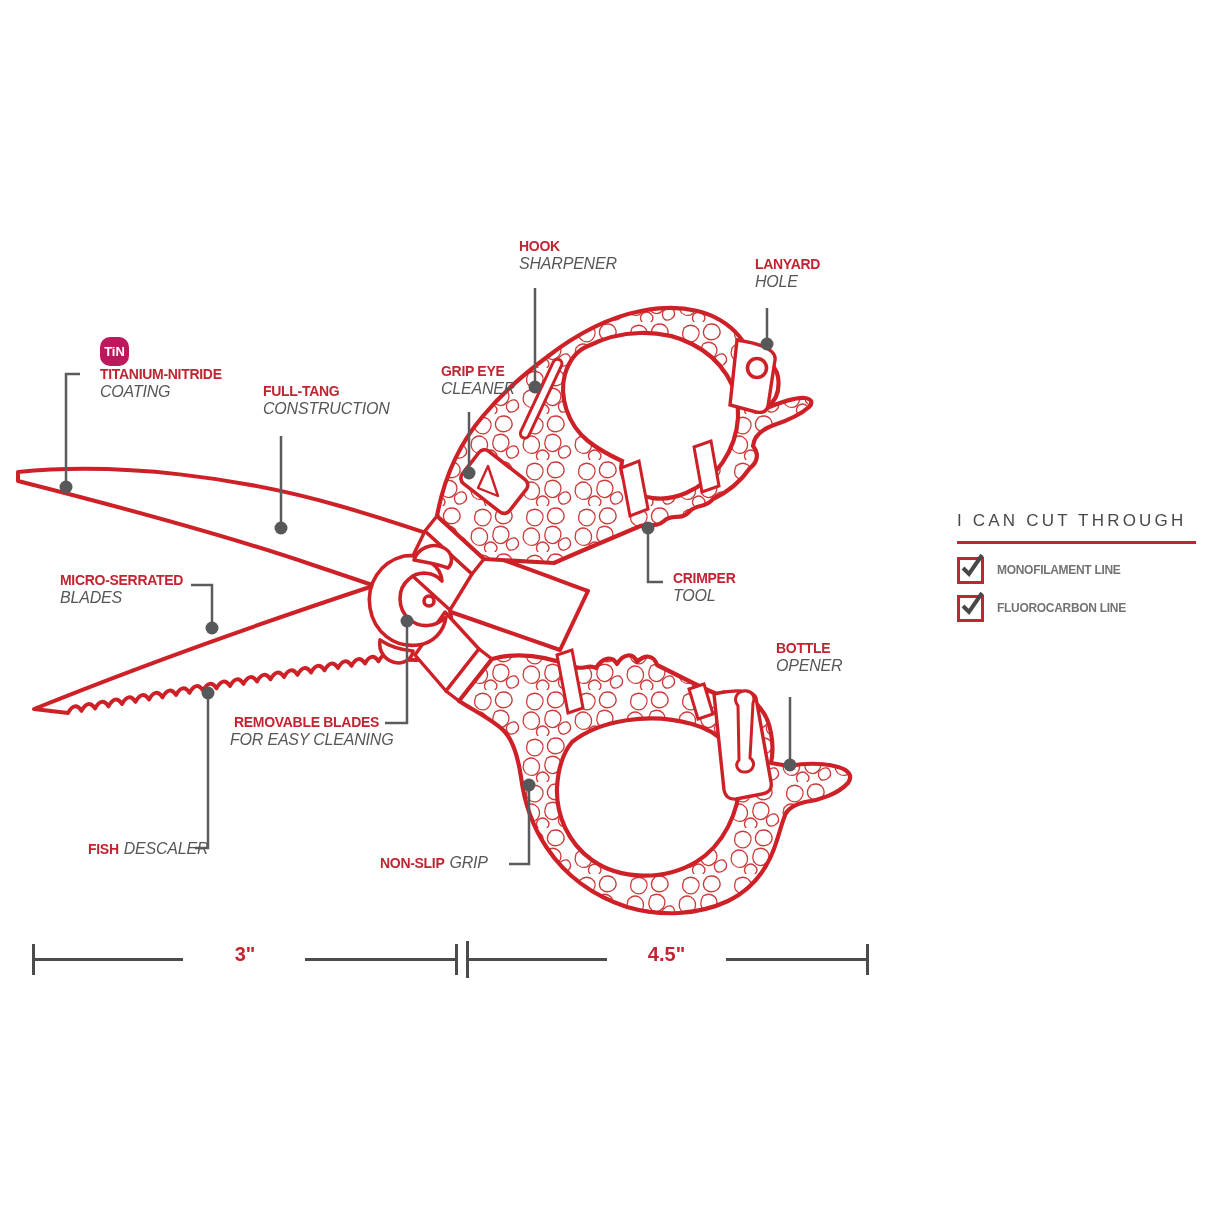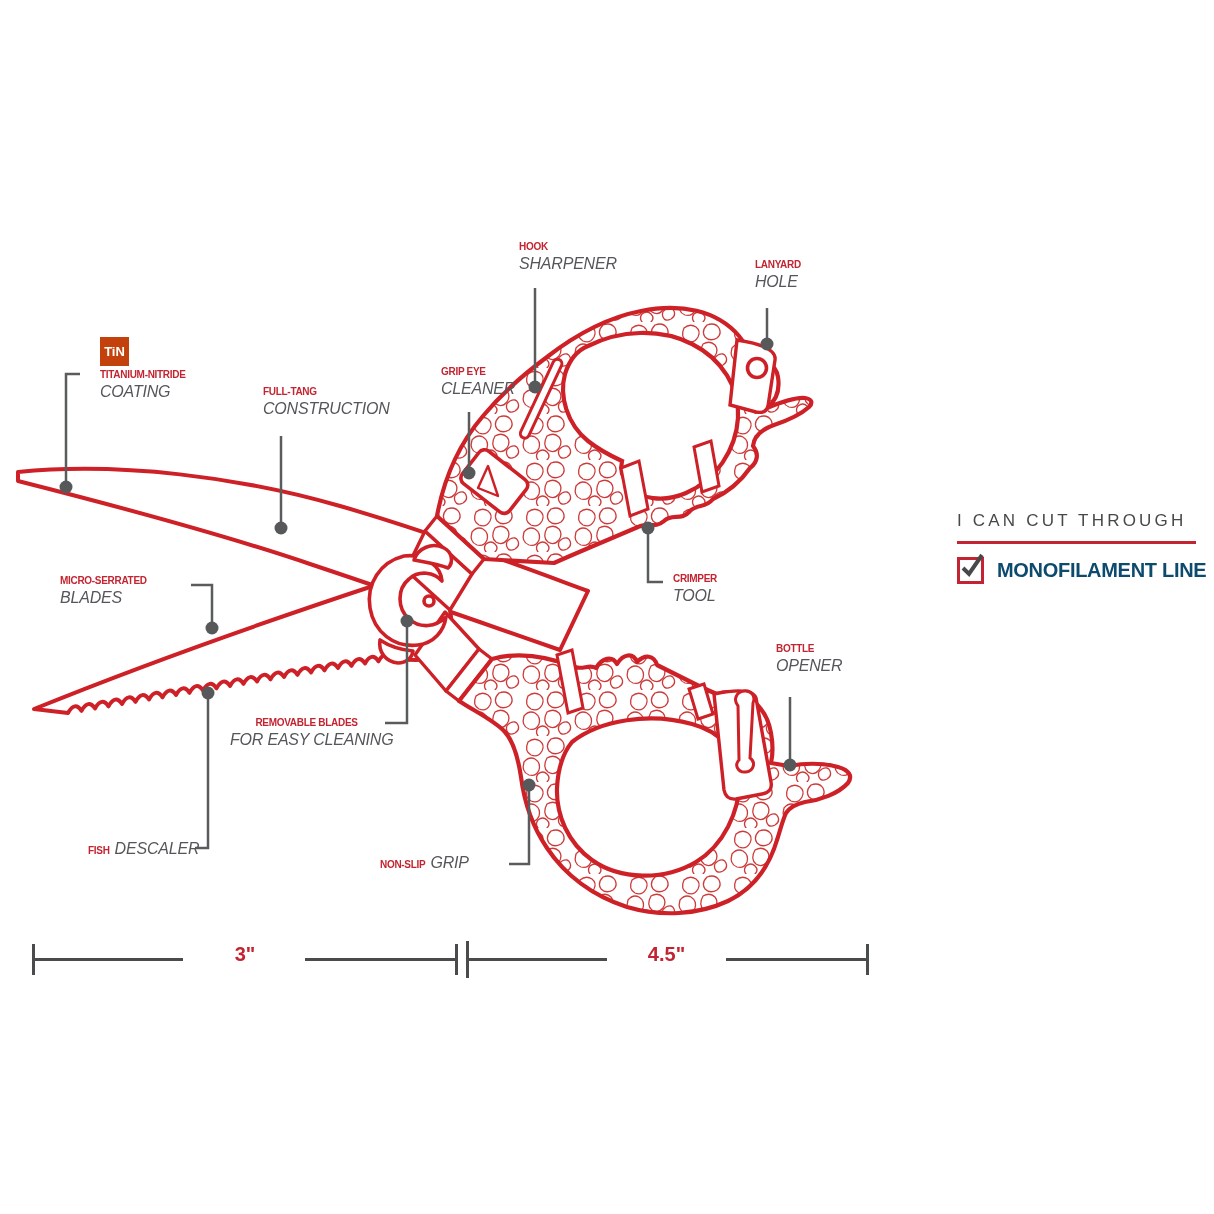--- a/index.html
+++ b/index.html
@@ -1,33 +1,33 @@
 <!DOCTYPE html>
 <html><head>
 <meta charset="utf-8">
 <style>
   html,body{margin:0;padding:0;background:#fff;}
   .canvas{position:relative;width:1214px;height:1214px;background:#ffffff;overflow:hidden;
           font-family:"Liberation Sans","DejaVu Sans",sans-serif;}
   svg.art{position:absolute;left:0;top:0;}
   .callout{position:absolute;line-height:17px;white-space:nowrap;}
-  .c-title{font-weight:bold;font-size:10px;letter-spacing:-0.3px;color:#C32431;}
+  .c-title{font-weight:bold;font-size:14px;letter-spacing:-0.3px;color:#C32431;}
   .c-sub{font-weight:normal;font-style:italic;font-size:16px;letter-spacing:-0.2px;color:#55565A;}
   .inline-lab .c-title,.inline-lab .c-sub{display:inline;}
   .inline-lab .c-sub{margin-left:5px;}
-  .badge{position:absolute;left:100px;top:337px;width:29px;height:29px;background:#c2410c;
-         color:#fff;font-weight:bold;font-size:13px;text-align:center;line-height:29px;}
+  .badge{position:absolute;left:100px;top:337px;width:29px;height:29px;background:#be185d;
+         color:#fff;font-weight:bold;font-size:13px;text-align:center;line-height:29px;border-radius:10px;}
   .measure-label{position:absolute;top:943px;font-weight:bold;font-size:20px;color:#C32431;text-align:center;}
   .panel{position:absolute;left:957px;top:511px;width:250px;}
   .panel-title{font-weight:normal;font-size:17px;letter-spacing:3.2px;color:#47484A;white-space:nowrap;}
   .panel-rule{height:3px;background:#C32431;margin-top:10px;width:239px;}
   .check-row{display:flex;align-items:center;margin-top:14px;height:24px;}
   .checkbox{position:relative;width:21px;height:21px;border:3px solid #C32431;margin-right:13px;flex:0 0 auto;}
   .checkbox svg{position:absolute;left:-2px;top:-8px;overflow:visible;}
-  .check-label{font-weight:bold;font-size:20px;letter-spacing:-0.3px;color:#0c4a6e;white-space:nowrap;}
+  .check-label{font-weight:bold;font-size:12px;letter-spacing:-0.3px;color:#737373;white-space:nowrap;}
 </style>
 </head>
 <body>
 
 <div class="canvas">
 
   <svg class="art" width="1214" height="1214" viewBox="0 0 1214 1214">
     <defs>
       <pattern id="pebbles" patternUnits="userSpaceOnUse" width="52" height="46">
         <g fill="none" stroke="#CD3A3A" stroke-width="1.3">
@@ -268,19 +268,27 @@
 
     <div class="check-row">
       <span class="checkbox">
         <svg width="28" height="30">
           <polyline points="5,16 11,22 24,3" fill="none" stroke="#47484A" stroke-width="4"></polyline>
         </svg>
       </span>
       <span class="check-label">MONOFILAMENT LINE</span>
     </div>
 
+    <div class="check-row">
+      <span class="checkbox">
+        <svg width="28" height="30">
+          <polyline points="5,16 11,22 24,3" fill="none" stroke="#47484A" stroke-width="4"></polyline>
+        </svg>
+      </span>
+      <span class="check-label">FLUOROCARBON LINE</span>
+    </div>
 
   </div>
 
   <div class="measure-label" style="left:210px;width:70px;">3"</div>
   <div class="measure-label" style="left:629px;width:75px;">4.5"</div>
 
 </div>
 
 </body></html>

